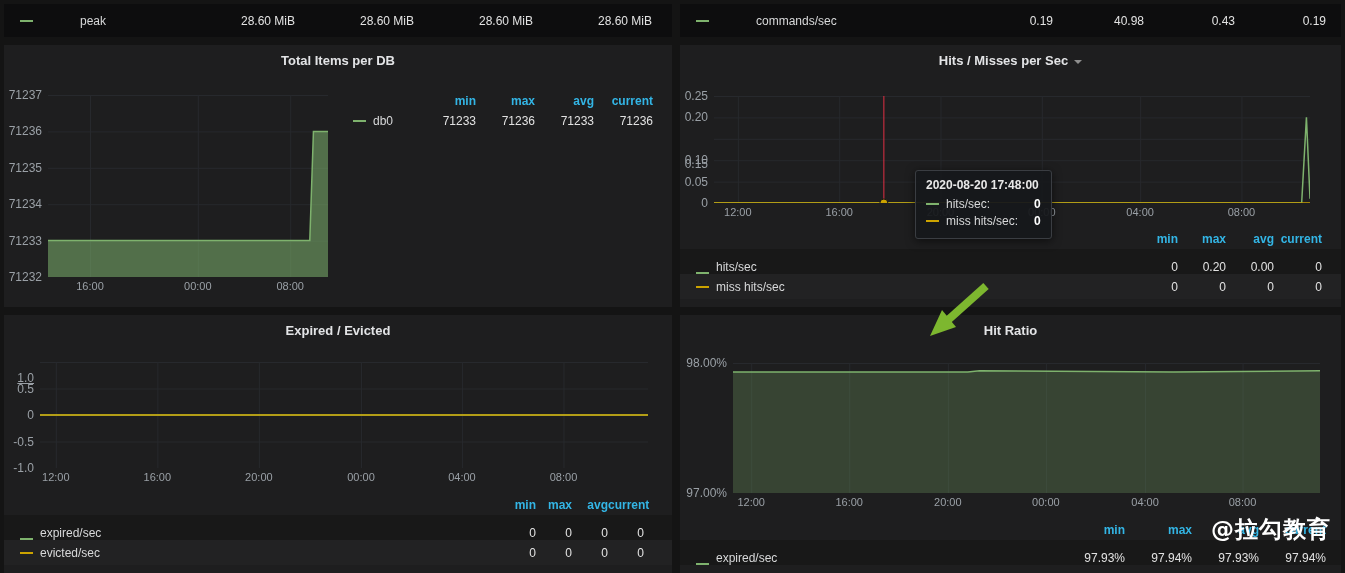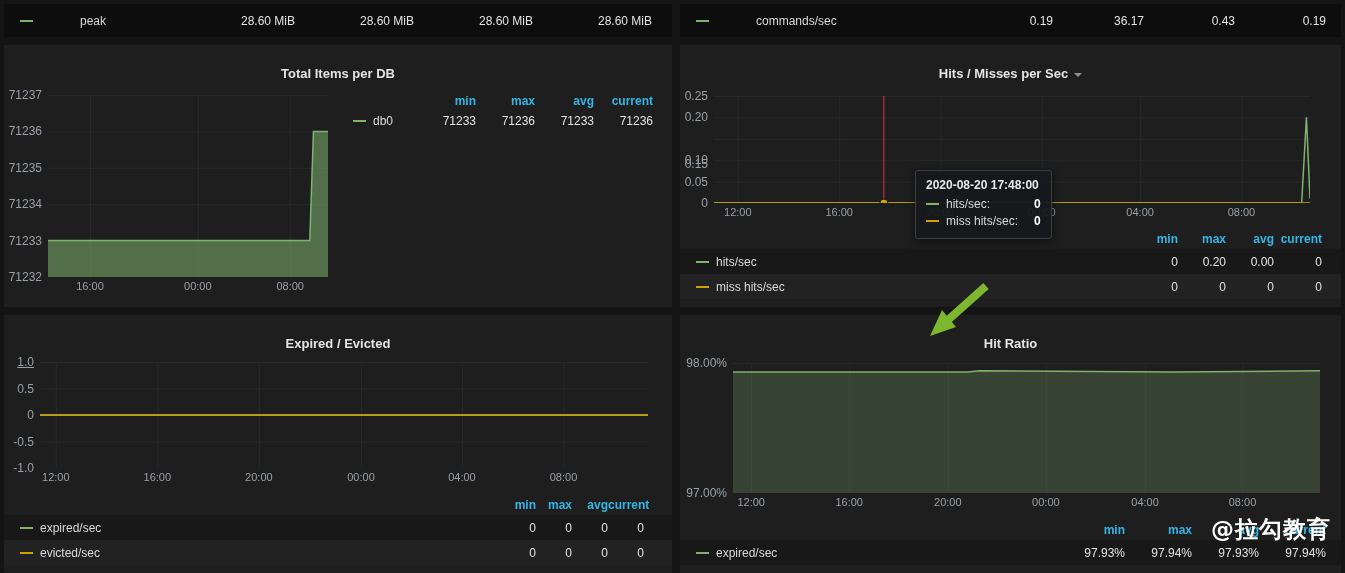--- a/index.html
+++ b/index.html
@@ -1,41 +1,41 @@
 <!DOCTYPE html>
 <html><head>
 <meta charset="utf-8">
 <style>
   html,body{margin:0;padding:0;background:#101010;}
   body{font-family:"Liberation Sans",sans-serif;color:#d8d9da;}
   .dashboard{position:relative;width:1345px;height:573px;background:#141414;overflow:hidden;}
   .panel{position:absolute;background:#1e1e1f;}
   .panel.top{background:#0d0d0e;}
-  .panel-title{position:absolute;top:21px;left:0;right:0;text-align:center;font-size:13px;font-weight:bold;color:#e3e4e6;white-space:nowrap;}
+  .panel-title{position:absolute;top:8px;left:0;right:0;text-align:center;font-size:13px;font-weight:bold;color:#e3e4e6;white-space:nowrap;}
   .caret{display:inline-block;width:0;height:0;border-left:4px solid transparent;border-right:4px solid transparent;border-top:4px solid #8e8e8e;margin-left:6px;vertical-align:middle;}
 
   
   .inline-legend{display:flex;align-items:center;height:100%;padding:0 var(--pr,20px) 0 16px;font-size:12px;gap:40px;}
   .dash{display:inline-block;width:13px;height:2px;margin-right:7px;flex:none;}
   .lg-spacer{flex:1;}
   .val-col{width:var(--colw,60px);text-align:right;color:#e2e2e2;}
 
   
   .chart{position:absolute;}
   .chart .ylabels{position:absolute;left:0;top:0;}
   .chart .ytick{position:absolute;right:0;transform:translateY(-50%);font-size:12px;color:#9aa0a6;white-space:nowrap;}
   .chart .plot{position:absolute;}
   .chart .xlabels{position:absolute;}
   .chart .xtick{position:absolute;top:3px;transform:translateX(-50%);font-size:11px;color:#9aa0a6;white-space:nowrap;}
 
   
   .legend-bottom{position:absolute;font-size:12px;}
   .legend-bottom .lg-header{display:flex;align-items:center;height:20px;padding:0 var(--pr,20px) 0 16px;}
   .legend-bottom .lg-row{display:flex;align-items:center;height:25px;padding:0 var(--pr,20px) 0 16px;}
-  .legend-bottom .lg-row.r0{background:rgba(0,0,0,0.20);}
+  .legend-bottom .lg-row.r0{background:rgba(0,0,0,0.20);align-items:flex-end;}
   .legend-bottom .lg-row.r1{background:rgba(255,255,255,0.02);}
   .legend-bottom .lg-namecol{flex:1;}
   .lg-col{width:var(--colw,48px);text-align:right;color:#e2e2e2;}
   .lg-h{color:var(--hdr,#33b5e5);font-weight:bold;}
   .lg-name{color:#d8d9da;}
 
   .legend-side{position:absolute;font-size:12px;}
   .legend-side .lg-header{display:flex;align-items:center;height:18px;}
   .legend-side .lg-row{display:flex;align-items:center;height:22px;}
   .legend-side .lg-namecol{width:var(--namew,64px);}
@@ -68,21 +68,21 @@
       <span class="val-col">28.60 MiB</span>
     </div>
   </div>
 
   <div class="panel top" style="left:680px;top:4px;width:661px;height:33px;">
     <div class="inline-legend" style="--colw:51px;--pr:15px;">
       <span class="dash" style="background: rgb(126, 178, 109);"></span>
       <span class="lg-name">commands/sec</span>
       <span class="lg-spacer"></span>
       <span class="val-col">0.19</span>
-      <span class="val-col">36.17</span>
+      <span class="val-col">40.98</span>
       <span class="val-col">0.43</span>
       <span class="val-col">0.19</span>
     </div>
   </div>
 
   <div class="panel" style="left:4px;top:45px;width:668px;height:262px;">
     <div class="panel-title">Total Items per DB</div>
     <div class="chart" style="left:0;top:50px;width:326px;height:200px;--ylw:38px;">
         <div class="ylabels" style="width: 38px; height: 182px;">
           <span class="ytick" style="top: 0px;">71237</span>
@@ -212,21 +212,21 @@
             <span class="tt-val">0</span>
           </div>
         </div>
     </div>
   </div>
 
   <div class="panel" style="left:4px;top:315px;width:668px;height:258px;">
     <div class="panel-title">Expired / Evicted</div>
     <div class="chart" style="left:0;top:47px;width:646px;height:124px;--ylw:30px;">
         <div class="ylabels" style="width: 30px; height: 106px;">
-          <span class="ytick" style="top: 0px; text-decoration: underline;">1.0</span>
+          <span class="ytick" style="top: 16px; text-decoration: underline;">1.0</span>
           <span class="ytick" style="top: 26.5px;">0.5</span>
           <span class="ytick" style="top: 53px;">0</span>
           <span class="ytick" style="top: 79.5px; text-align: right;">-0.5</span>
           <span class="ytick" style="top: 106px;">-1.0</span>
         </div>
         <div class="plot" style="left: 36px; top: 0px; width: 608px; height: 106px;"><svg width="608" height="106">
             <line x1="0" x2="608" y1="0.5" y2="0.5" stroke="#27292d" stroke-width="1"></line>
             <line x1="0" x2="608" y1="27" y2="27" stroke="#27292d" stroke-width="1"></line>
             <line x1="0" x2="608" y1="53.5" y2="53.5" stroke="#27292d" stroke-width="1"></line>
             <line x1="0" x2="608" y1="80" y2="80" stroke="#27292d" stroke-width="1"></line>

